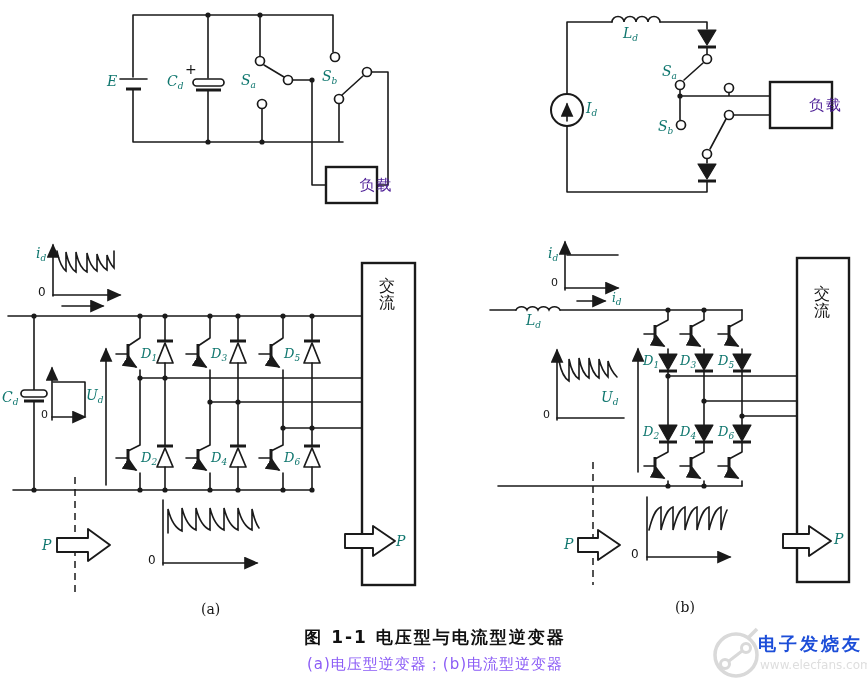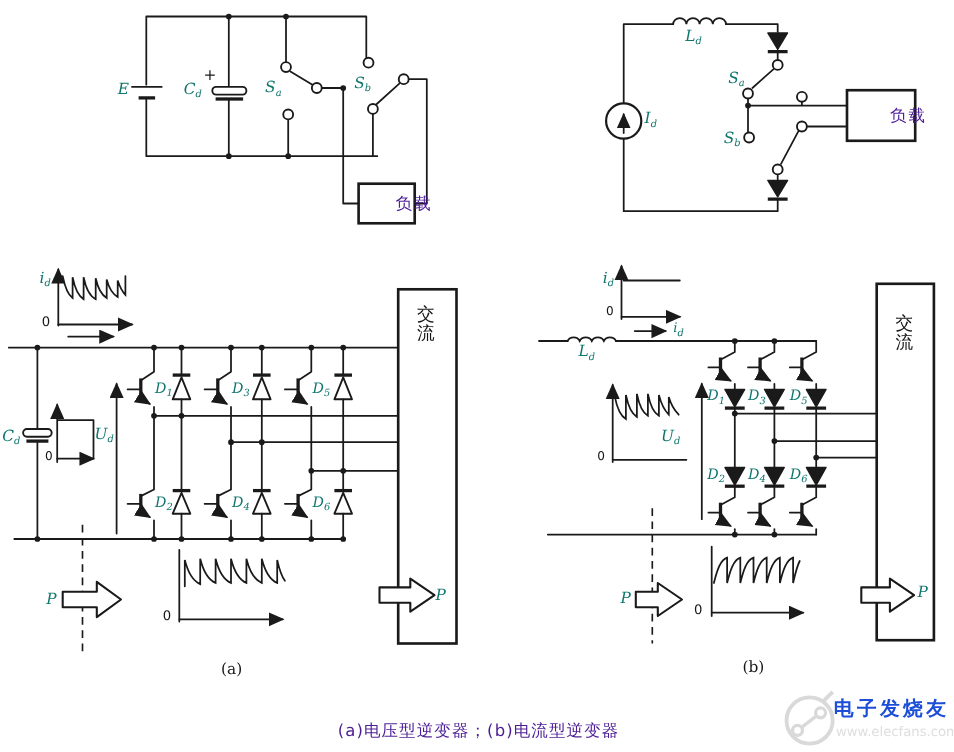--- a/index.html
+++ b/index.html
@@ -20,21 +20,21 @@
   .lbl.dev{font-size:13px;}
   .lbl sub{font-size:9px;font-style:italic;vertical-align:-3px;}
   .num{position:absolute;color:#151515;font:12px "DejaVu Sans",sans-serif;}
   .cjkbox{position:absolute;display:flex;align-items:center;justify-content:center;
           color:#4c1d95;font:15px "DejaVu Sans",sans-serif;letter-spacing:2px;margin-left:25px;}
   .vtext{position:absolute;width:18px;color:#111;font:16px "DejaVu Sans",sans-serif;
          line-height:17px;word-break:break-all;text-align:left;}
   .subfig{position:absolute;color:#151515;font:14px "DejaVu Serif",serif;}
   .cap1{position:absolute;left:240px;top:626px;width:390px;text-align:center;color:#111;
         font:600 17px "DejaVu Sans",sans-serif;letter-spacing:2px;}
-  .cap2{position:absolute;left:240px;top:655px;width:390px;text-align:center;color:#4c1d95;
+  .cap2{position:absolute;left:240px;top:655px;width:390px;text-align:center;color:#8b5cf6;
         font:500 15px "DejaVu Sans",sans-serif;letter-spacing:1px;}
   .wm-brand{position:absolute;left:758px;top:632px;color:#1d4ed8;
             font:bold 18px "DejaVu Sans",sans-serif;letter-spacing:3px;}
   .wm-site{position:absolute;left:760px;top:658px;color:#dedede;
            font:12px "DejaVu Sans",sans-serif;}
 </style>
 </head>
 <body>
 
 <div class="stage">
@@ -379,18 +379,19 @@
 <div class="lbl dev" style="left:718px;top:353px"><span>D</span><sub>5</sub></div>
 <div class="lbl dev" style="left:643px;top:424px"><span>D</span><sub>2</sub></div>
 <div class="lbl dev" style="left:680px;top:424px"><span>D</span><sub>4</sub></div>
 <div class="lbl dev" style="left:718px;top:424px"><span>D</span><sub>6</sub></div>
 <div class="vtext" style="left:814px;top:285px"><span>交流</span></div>
 <div class="lbl" style="left:564px;top:536px"><span>P</span></div>
 <div class="lbl" style="left:834px;top:531px"><span>P</span></div>
 <div class="num" style="left:631px;top:547px"><span>0</span></div>
 <div class="subfig" style="left:675px;top:599px"><span>(b)</span></div>
 
+<div class="cap1"><span>图 1-1  电压型与电流型逆变器</span></div>
 <div class="cap2"><span>(a)电压型逆变器；(b)电流型逆变器</span></div>
 
 <div class="wm-brand"><span>电子发烧友</span></div>
 <div class="wm-site"><span>www.elecfans.com</span></div>
 
 </div>
 
 </body></html>

